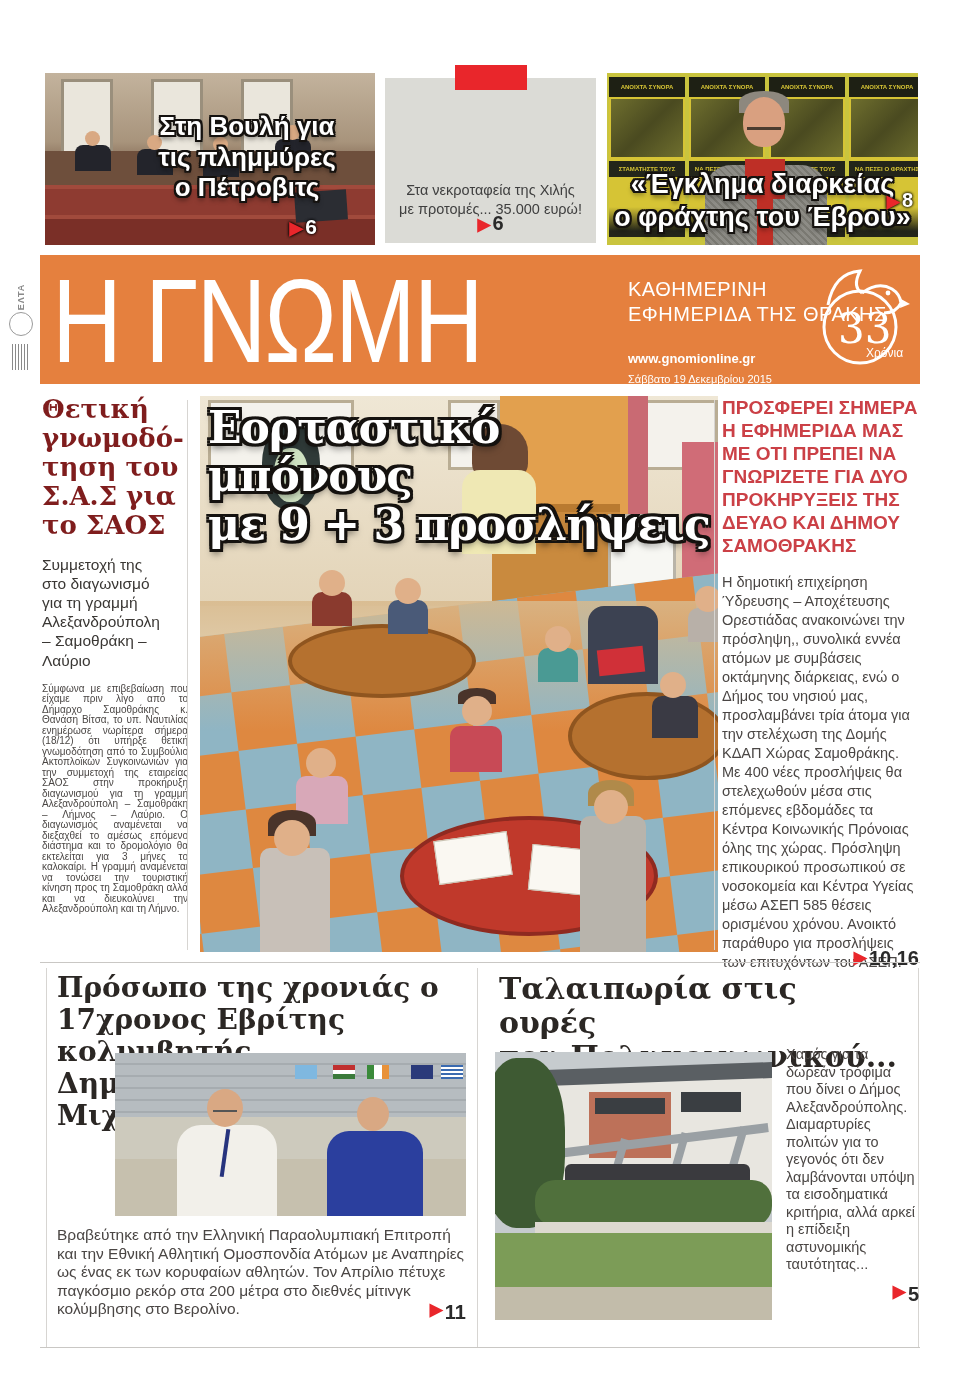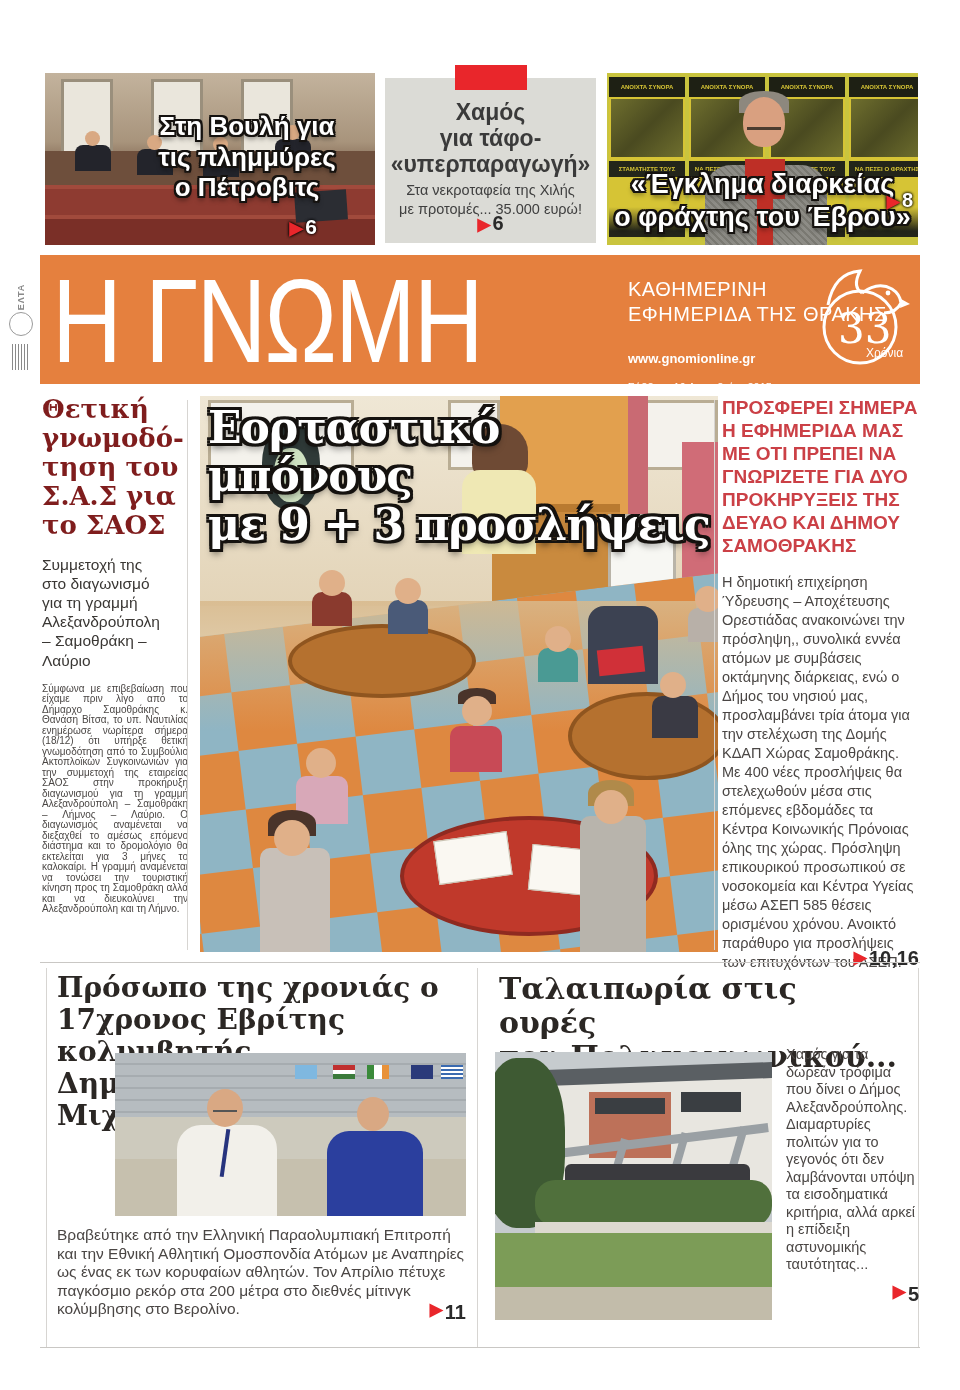--- a/index.html
+++ b/index.html
@@ -65,21 +65,21 @@
   .t3-page{position:absolute;right:5px;top:116px;font-size:20px;font-weight:bold;color:#fff;
     text-shadow:0 0 3px #000,0 0 3px #000;}
 
   
   .masthead{left:40px;top:255px;width:880px;height:129px;background:#e5803e;}
   .mh-title{position:absolute;left:12px;bottom:4px;color:#fff;font-size:97px;font-weight:400;
     letter-spacing:-2px;transform:scaleY(1.22);transform-origin:left bottom;line-height:1;}
   .mh-info{position:absolute;left:588px;top:22px;color:#fff;}
   .mh-sub{font-size:20px;letter-spacing:.5px;line-height:1.25;}
   .mh-web{font-size:13px;font-weight:bold;margin-top:24px;}
-  .mh-line{font-size:11px;margin-top:15px;}
+  .mh-line{font-size:11px;margin-top:7px;}
   .mh-dove{position:absolute;right:6px;top:6px;width:106px;height:118px;}
   .postal{position:absolute;left:4px;top:292px;width:34px;text-align:center;color:#8a8a8a;}
   .postal-elta{font-size:9px;font-weight:bold;transform:rotate(-90deg);letter-spacing:1px;}
   .postal-stamp{width:22px;height:22px;border:1.5px solid #9a9a9a;border-radius:50%;margin:10px auto 8px;}
   .postal-bar{width:18px;height:26px;margin:0 auto;
     background:repeating-linear-gradient(90deg,#8a8a8a 0 1px,transparent 1px 3px);}
 
   
   .left-col{left:42px;top:395px;width:146px;}
   .lc-headline{font-size:26px;line-height:1.12;color:#7f1d1d;}
@@ -181,23 +181,20 @@
     <div class="t1-head" style="left:240px;top:52px;"></div>
     <div class="t1-laptop" style="left:250px;top:118px;"></div>
     <div class="t1-headline pre outlined">Στη Βουλή για
 τις πλημμύρες
 ο Πέτροβιτς</div>
     <div class="t1-page"><span class="marker">▶</span><span>6</span></div>
   </div>
 
   <div class="abs teaser2">
     <div class="t2-tab"></div>
-    <div class="t2-headline pre">Χαμός
-για τάφο-
-«υπερπαραγωγή»</div>
     <div class="t2-sub pre">Στα νεκροταφεία της Χιλής
 με προτομές... 35.000 ευρώ!</div>
     <div class="t2-page"><span class="marker">▶</span><span>6</span></div>
   </div>
 
   <div class="photo teaser3">
     <div class="t3-bg"></div>
     <div class="poster" style="left:2px;">
       <div class="pb1">ΑΝΟΙΧΤΑ ΣΥΝΟΡΑ</div>
       <div class="pb2"></div>

